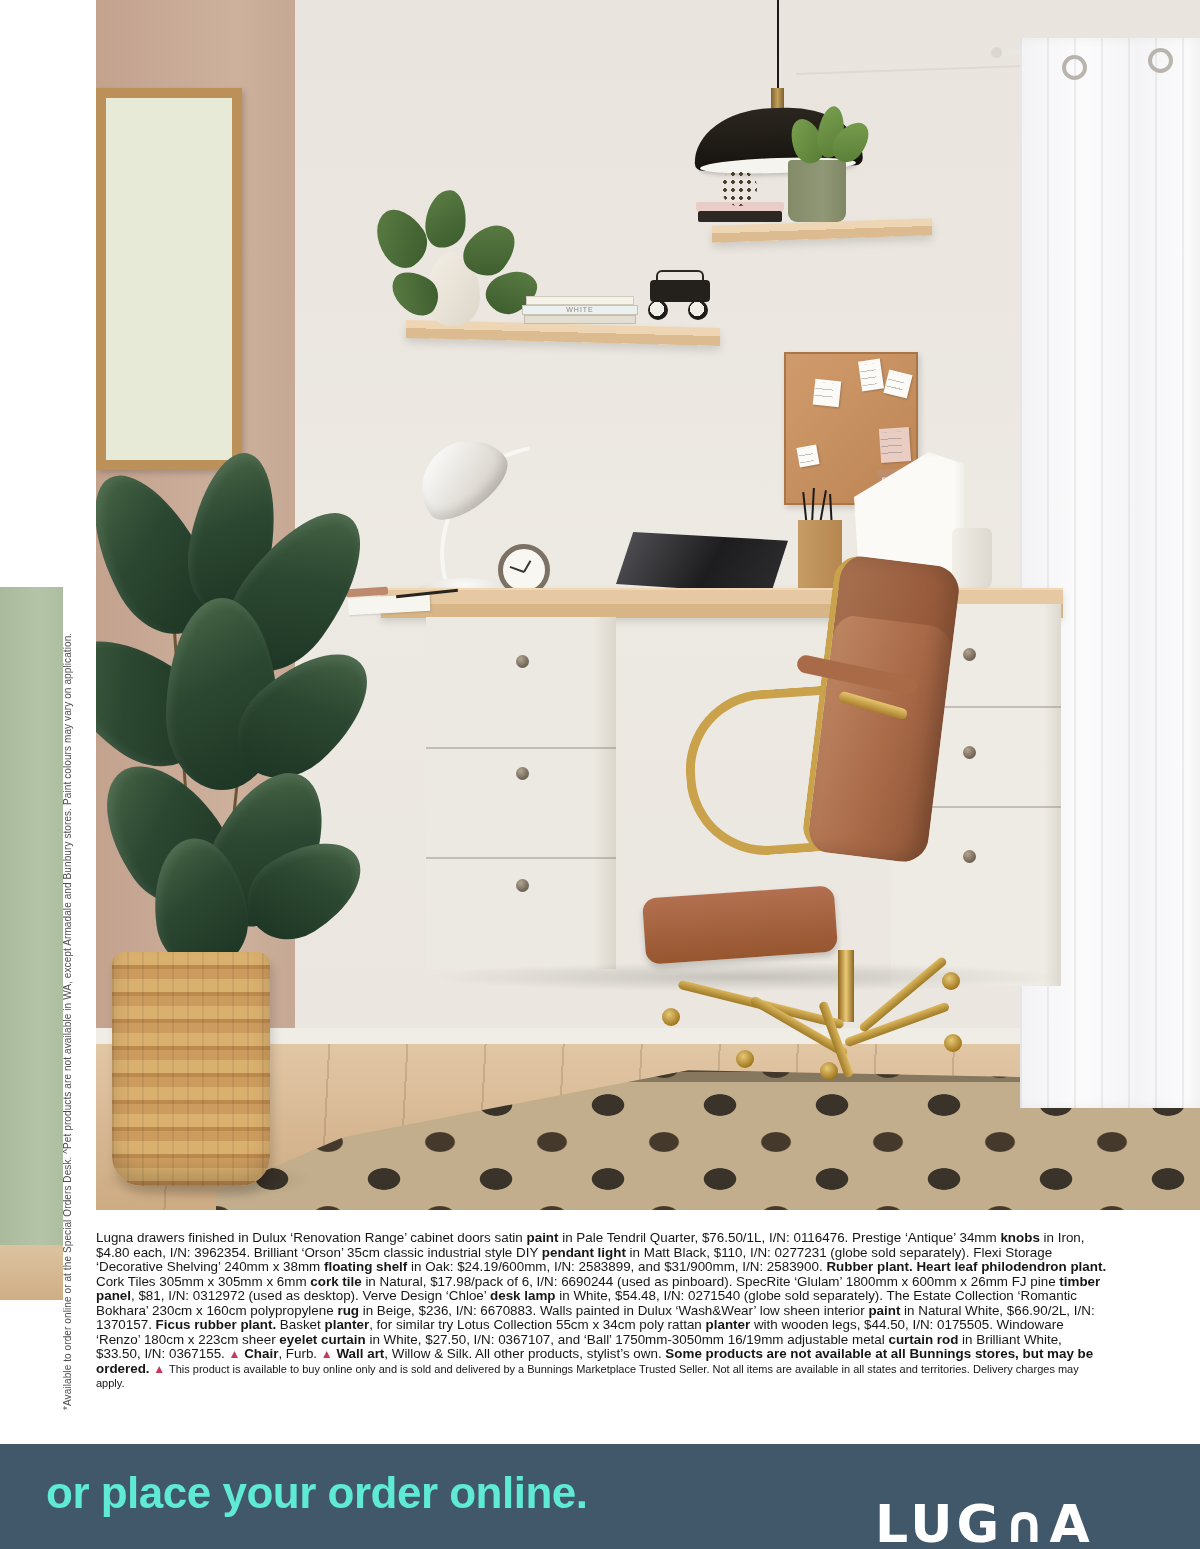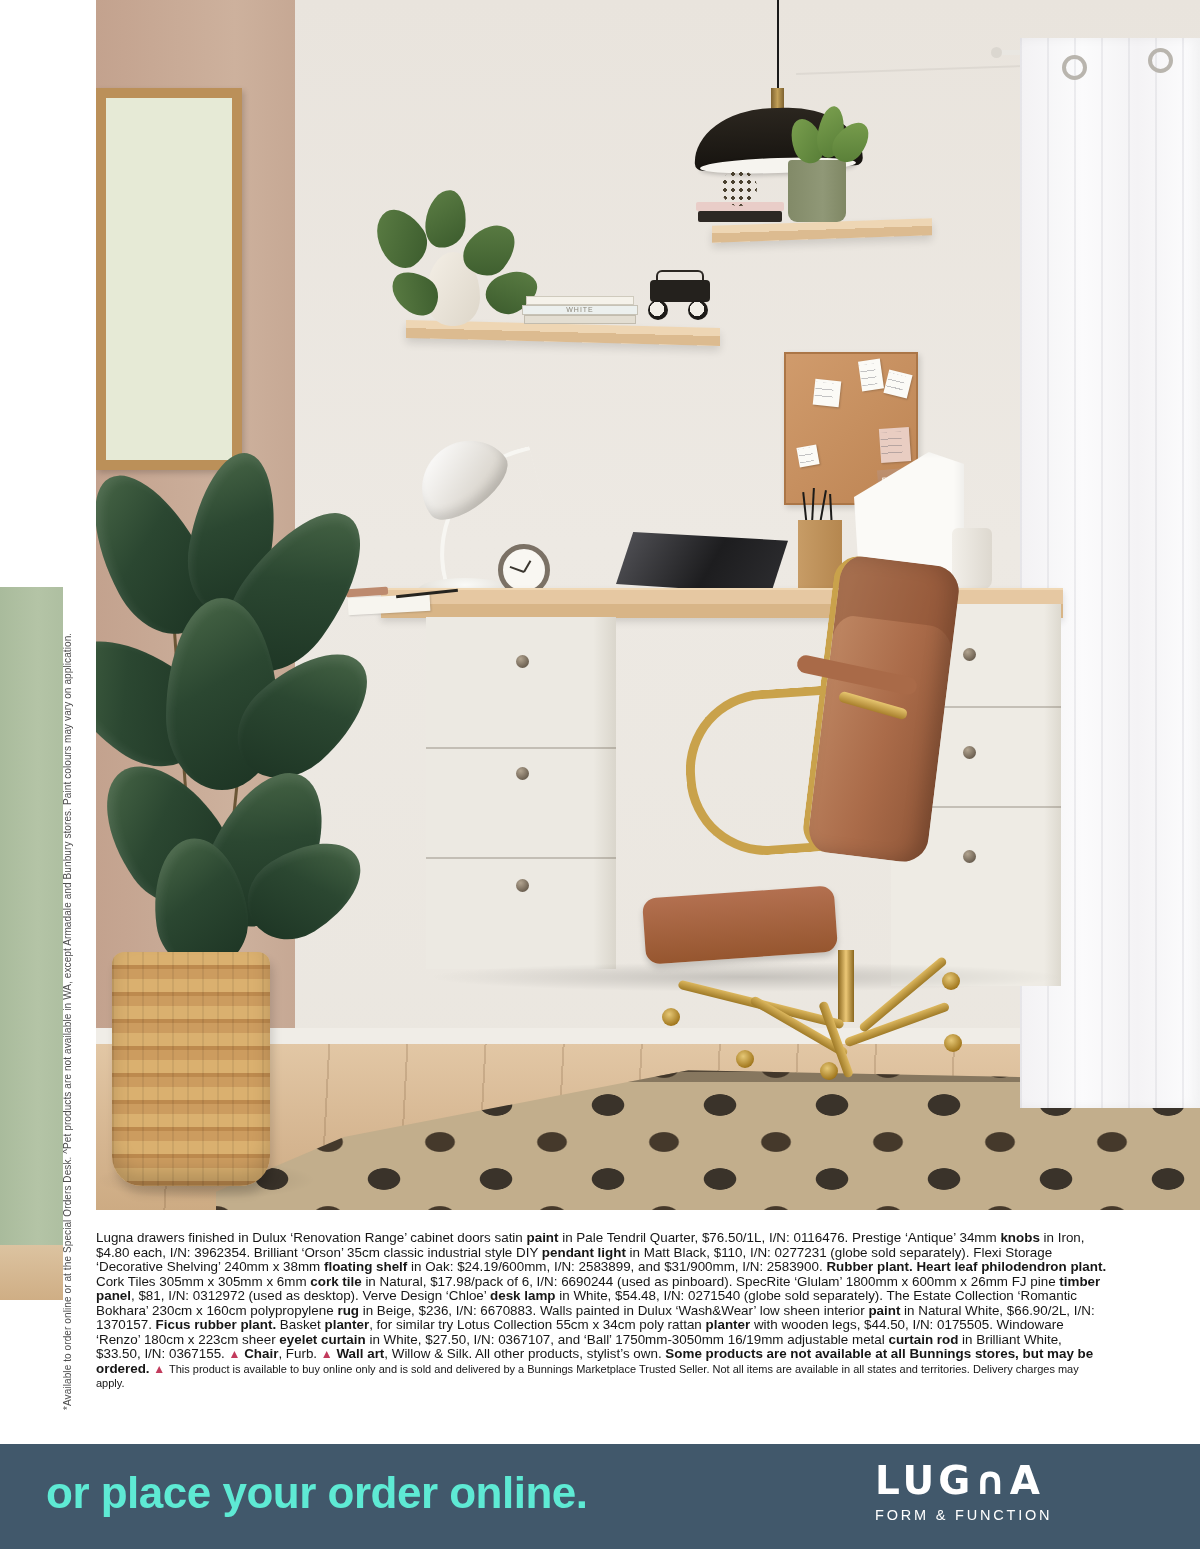--- a/index.html
+++ b/index.html
@@ -180,21 +180,21 @@
   #product-copy{left:96px;top:1231px;width:1012px;margin:0;
     font-size:13.4px;line-height:14.5px;color:#161616;text-align:left;z-index:4;}
   #product-copy .b{font-weight:bold;}
   #product-copy .tri{color:#c23b5c;font-size:12px;}
   #product-copy .small{font-size:11px;}
 
   
   #footer{left:0;top:1444px;width:1200px;height:105px;background:#41586b;z-index:6;}
   #footer-cta{position:absolute;left:46px;top:24px;font-size:44px;font-weight:bold;color:#5eead4;letter-spacing:-0.5px;}
   #brand{position:absolute;left:875px;top:12px;color:#ffffff;}
-  #brand-name{font-size:39px;font-weight:bold;letter-spacing:4px;line-height:50px;font-family:"DejaVu Sans","Liberation Sans",sans-serif;}
+  #brand-name{font-size:52px;font-weight:bold;letter-spacing:4px;line-height:50px;font-family:"DejaVu Sans","Liberation Sans",sans-serif;margin-top:43px;}
   #brand-tagline{font-size:14.5px;letter-spacing:2.8px;margin-top:1px;}
 </style>
 </head>
 <body>
 
 <div id="page">
 
   <div id="photo" class="abs">
     <div class="ceiling-line abs"></div>
     <div id="wall-tan" class="abs"></div>

